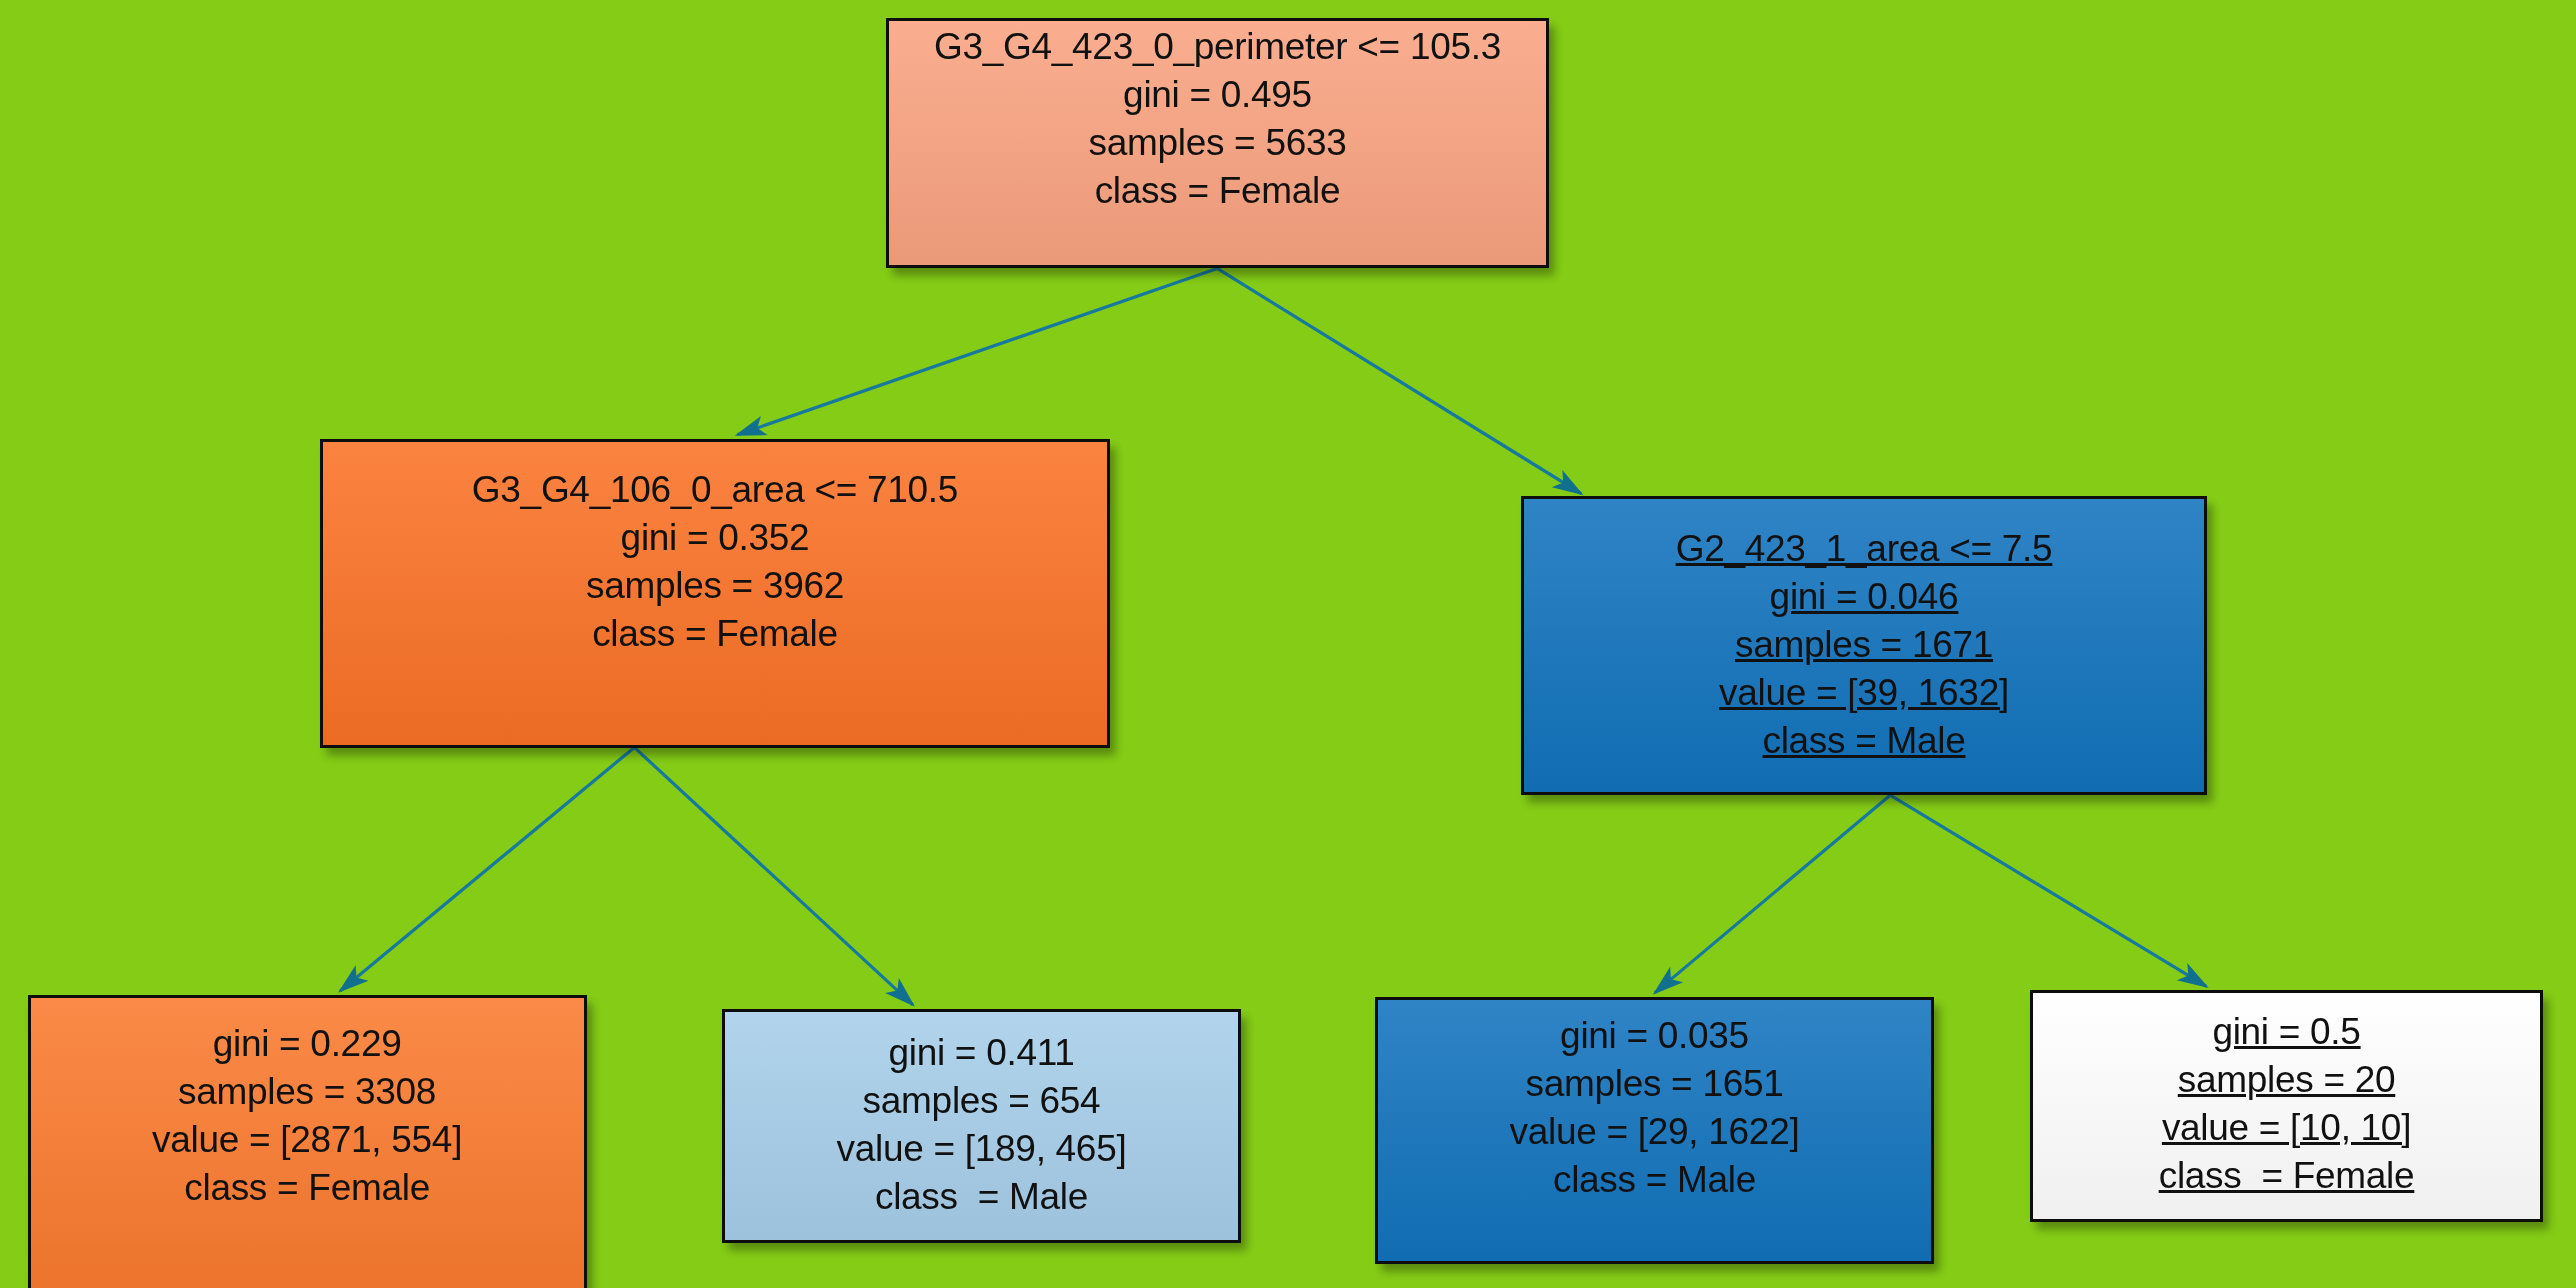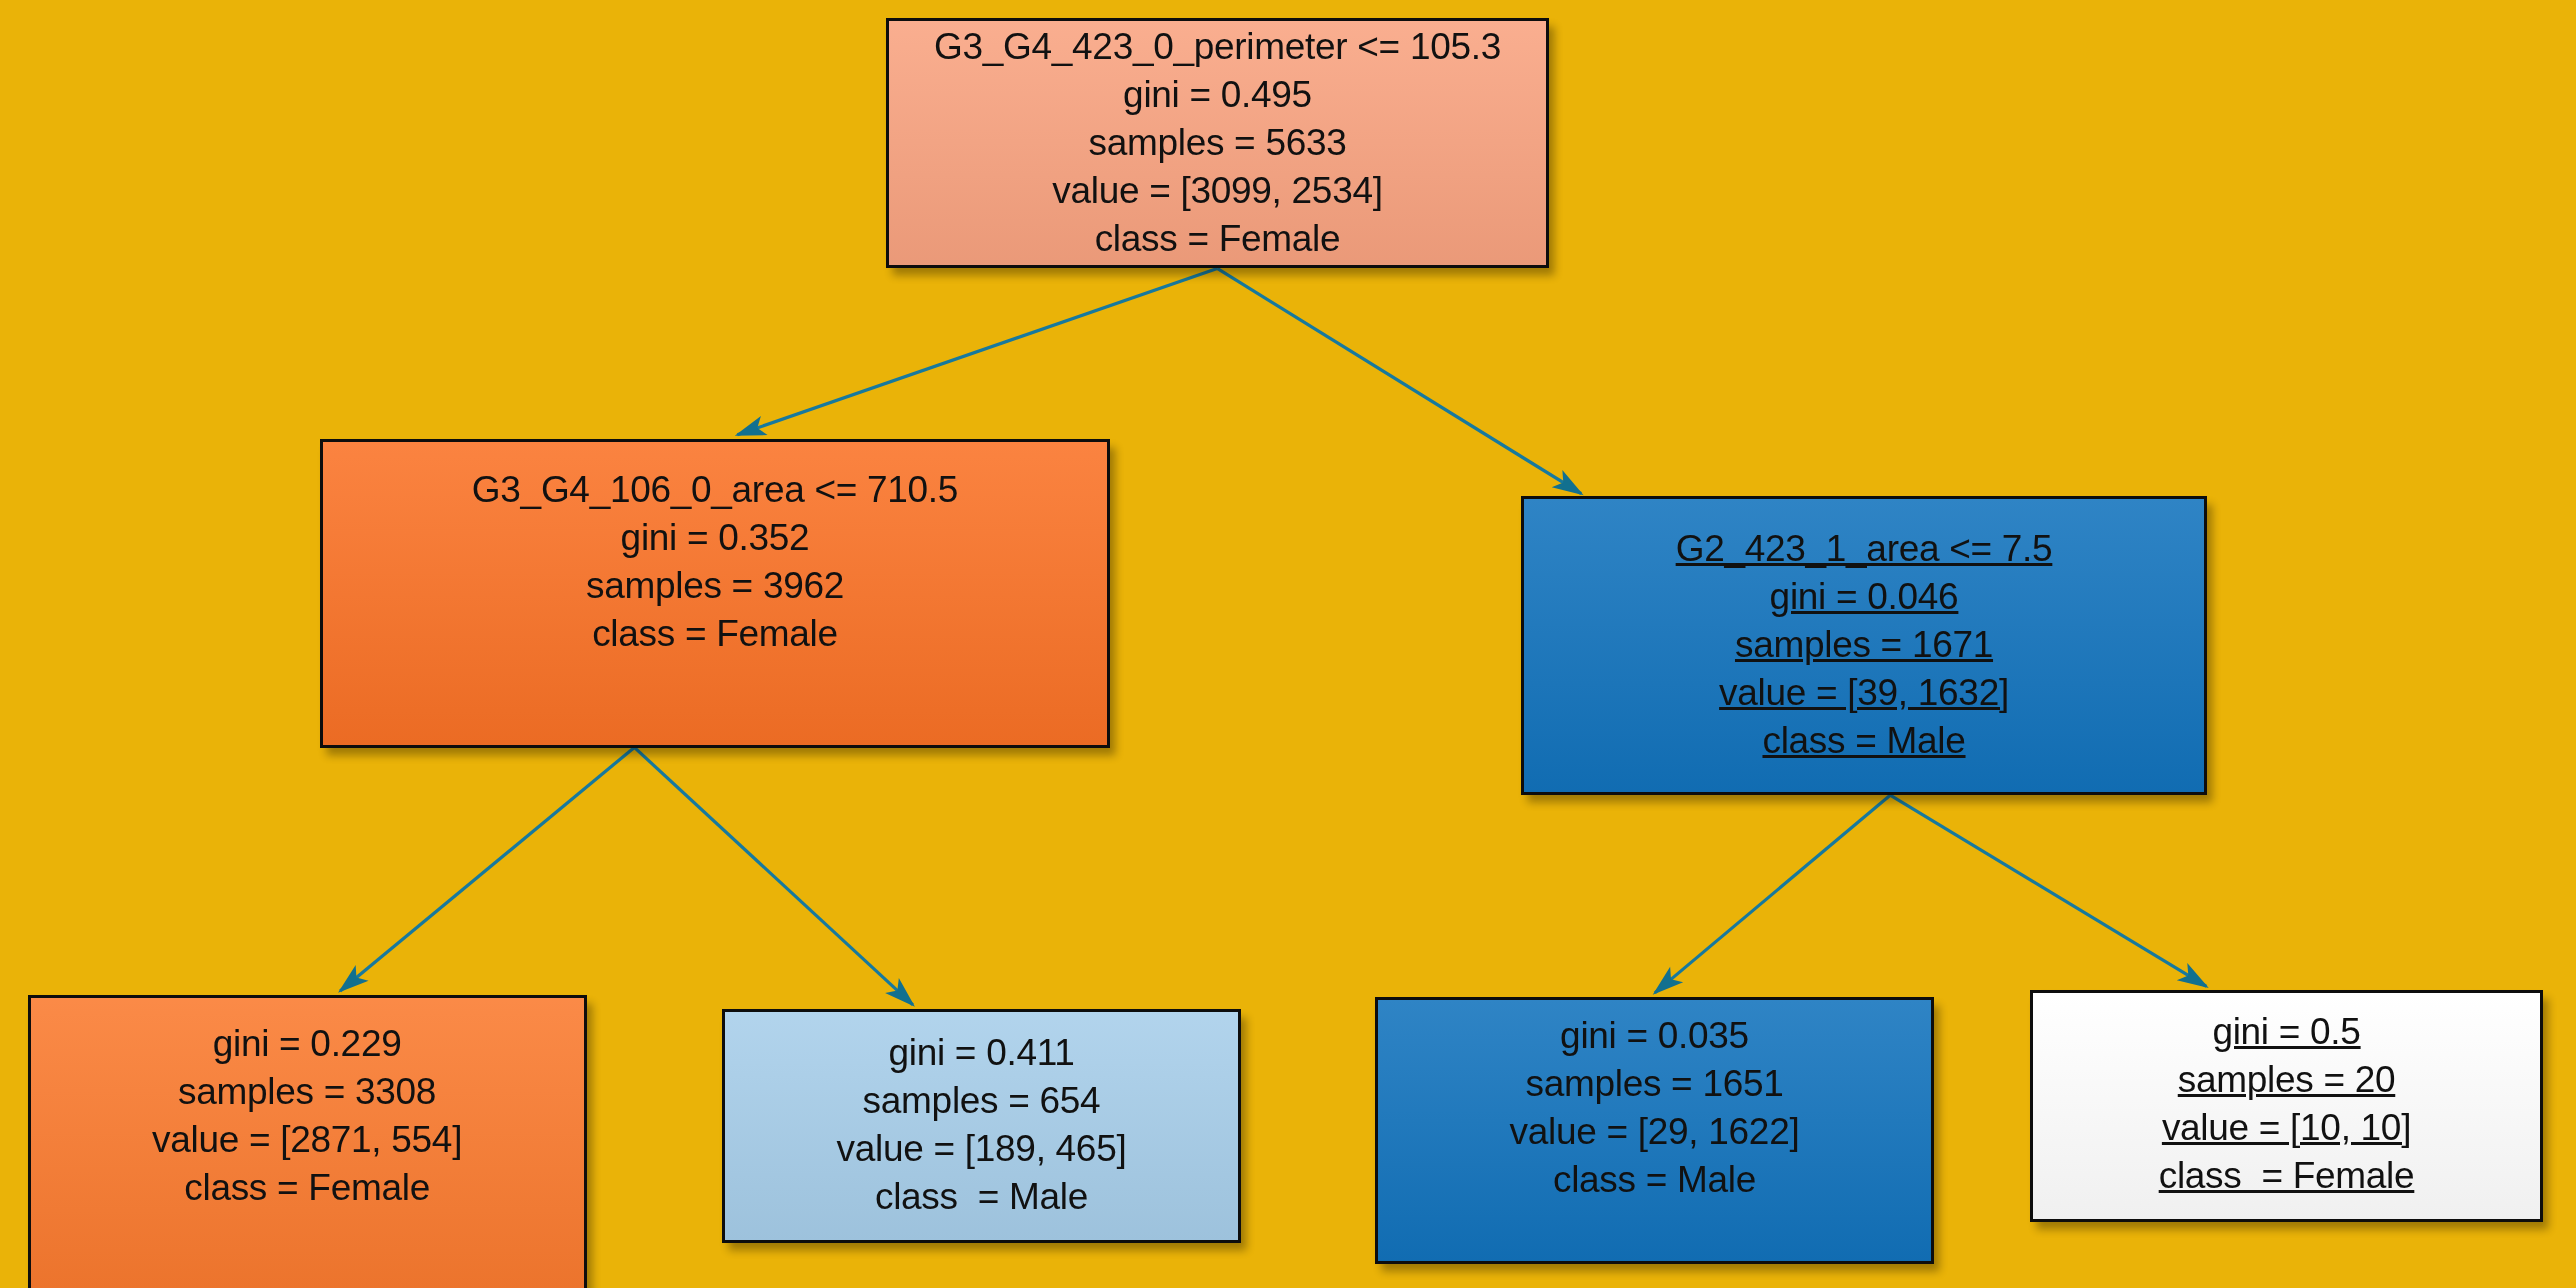--- a/index.html
+++ b/index.html
@@ -1,19 +1,19 @@
 <!DOCTYPE html>
 <html style="font-size:14.7px"><head>
 <meta charset="utf-8">
 <style>
   html,body{margin:0;padding:0;background:#ffffff;}
   .canvas{
     position:relative;
     width:2576px;height:1288px;
-    background:#eab308;
+    background:#84cc16;
     font-family:"Liberation Sans", sans-serif;
     overflow:hidden;
   }
   svg.edges{position:absolute;left:0;top:0;width:2576px;height:1288px;}
   .edge{stroke-width:3.5px;fill:none;}
   .node{
     position:absolute;
     box-sizing:border-box;
     border:3.7px solid #0d0d0d;
     box-shadow:6.4px 8.3px 8.3px rgba(0,0,0,0.32);
@@ -50,21 +50,20 @@
     <line class="edge" x1="690" y1="813" x2="370" y2="1078" marker-end="url(#ah)" stroke="#17799E"></line>
     <line class="edge" x1="690" y1="813" x2="993" y2="1093" marker-end="url(#ah)" stroke="#17799E"></line>
     <line class="edge" x1="2056" y1="865" x2="1800" y2="1080" marker-end="url(#ah)" stroke="#17799E"></line>
     <line class="edge" x1="2056" y1="865" x2="2400" y2="1073" marker-end="url(#ah)" stroke="#17799E"></line>
   </svg>
 
   <div class="node" id="n-root" style="background-color: rgb(249, 163, 128);">
     <div class="ln">G3_G4_423_0_perimeter &lt;= 105.3</div>
     <div class="ln">gini = 0.495</div>
     <div class="ln">samples = 5633</div>
-    <div class="ln">value = [3099, 2534]</div>
     <div class="ln">class = Female</div>
   </div>
 
   <div class="node" id="n-left" style="background-color: rgb(250, 114, 38);">
     <div class="ln">G3_G4_106_0_area &lt;= 710.5</div>
     <div class="ln">gini = 0.352</div>
     <div class="ln">samples = 3962</div>
     <div class="ln">class = Female</div>
   </div>
 

